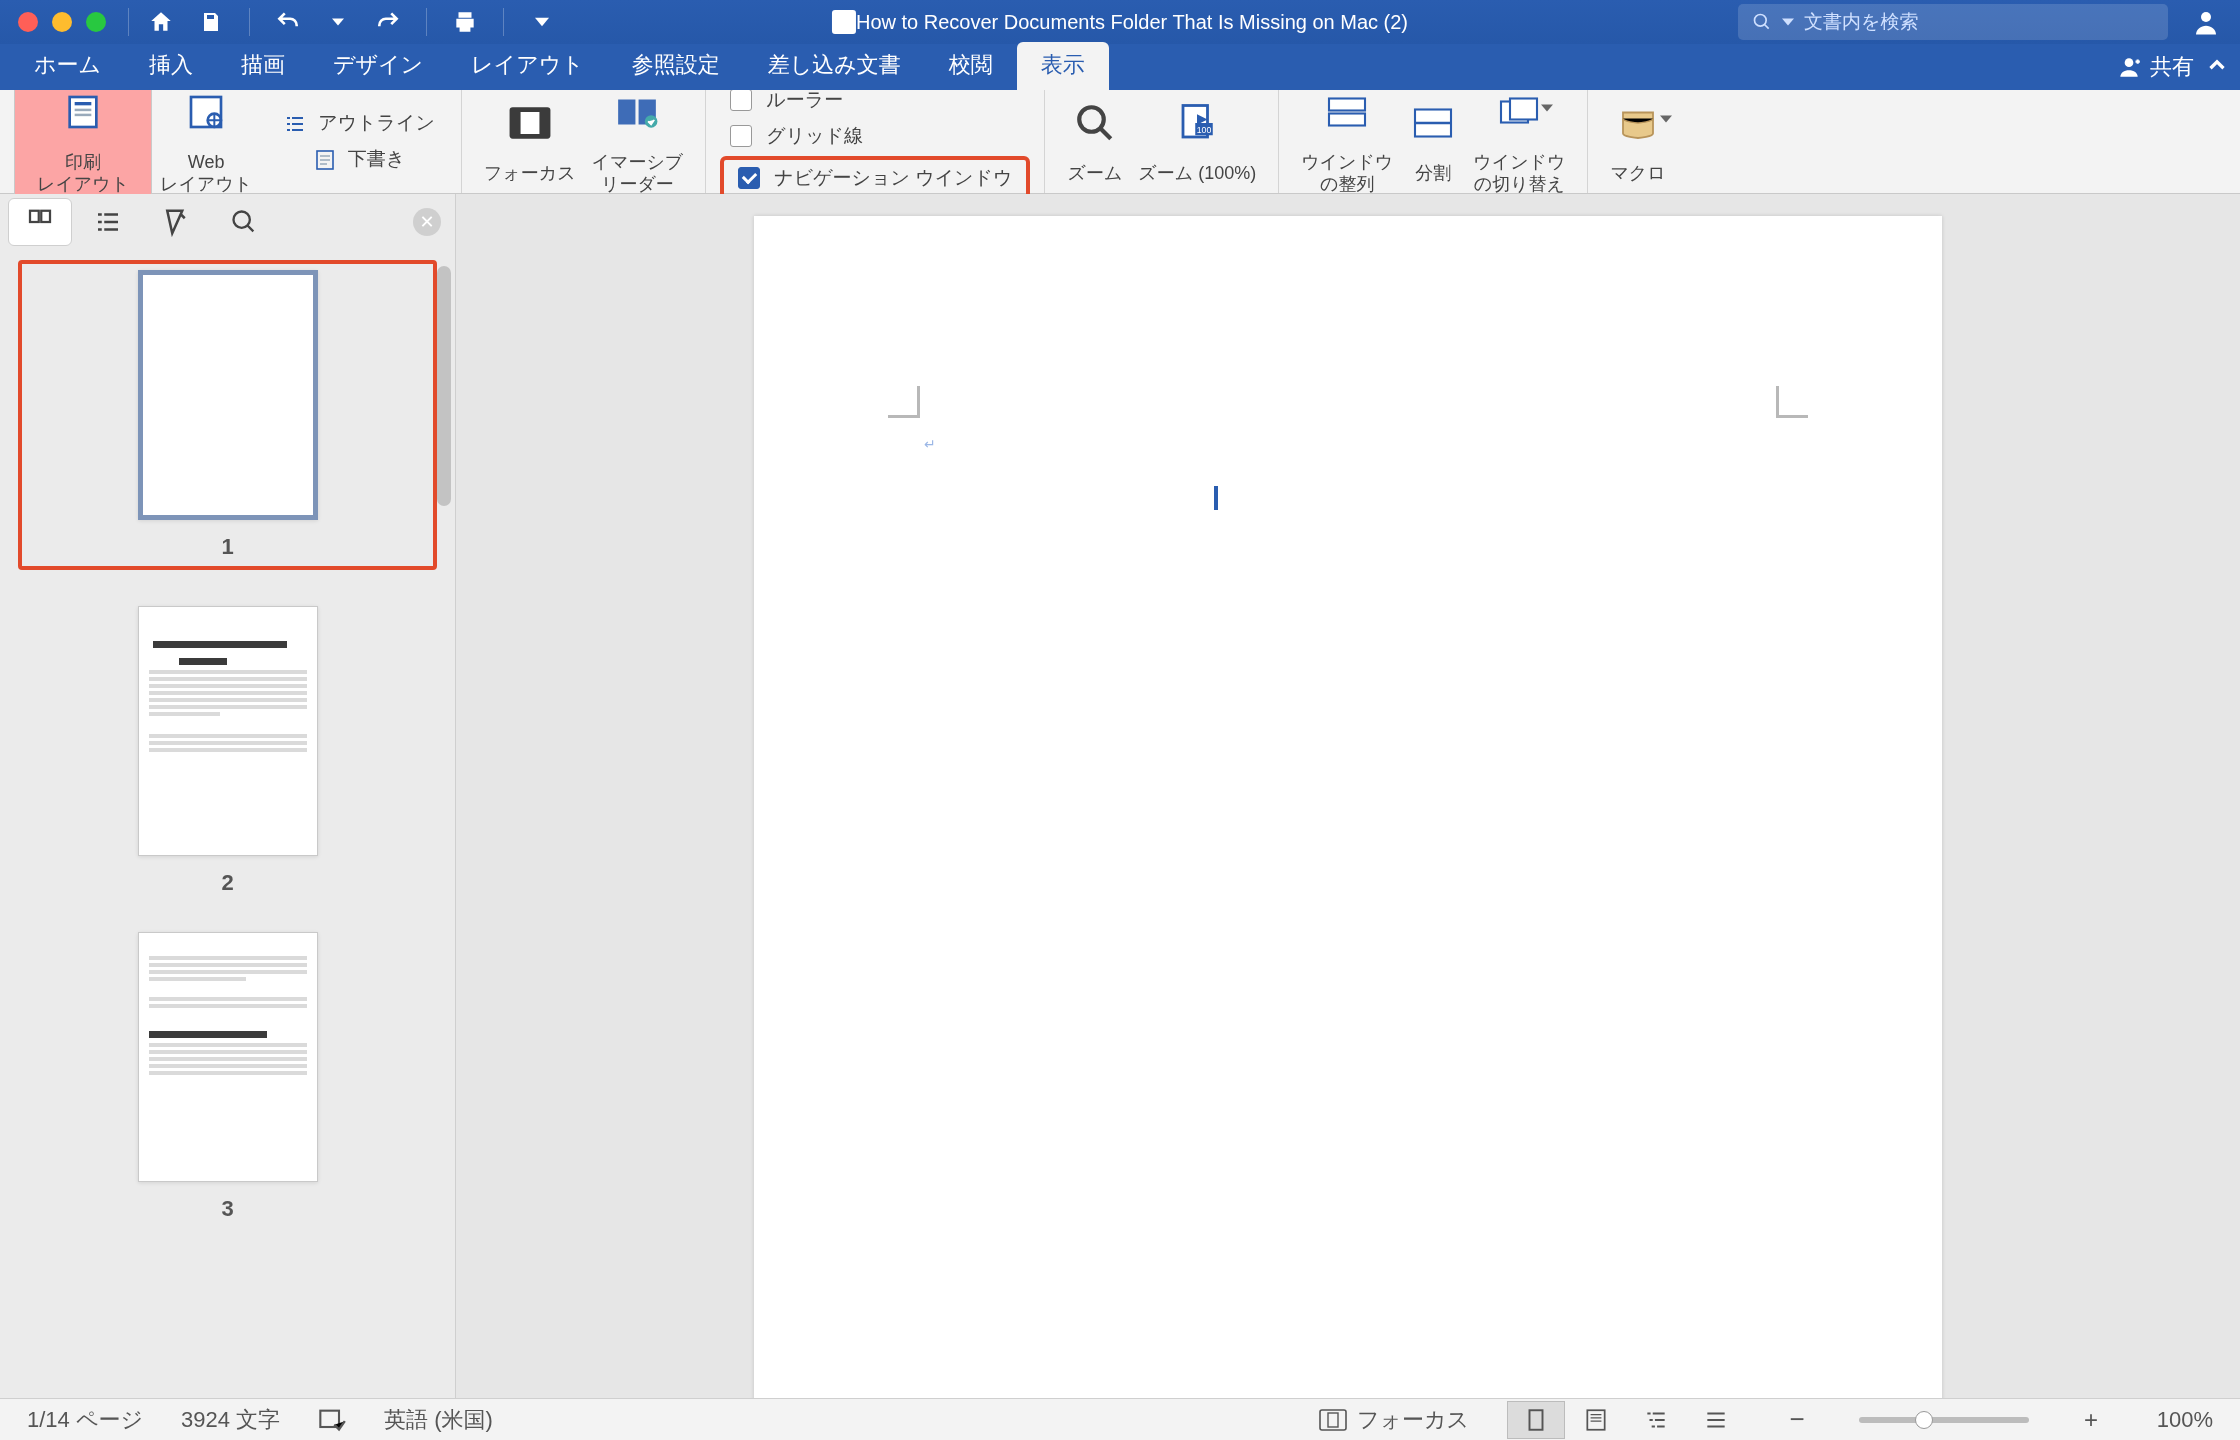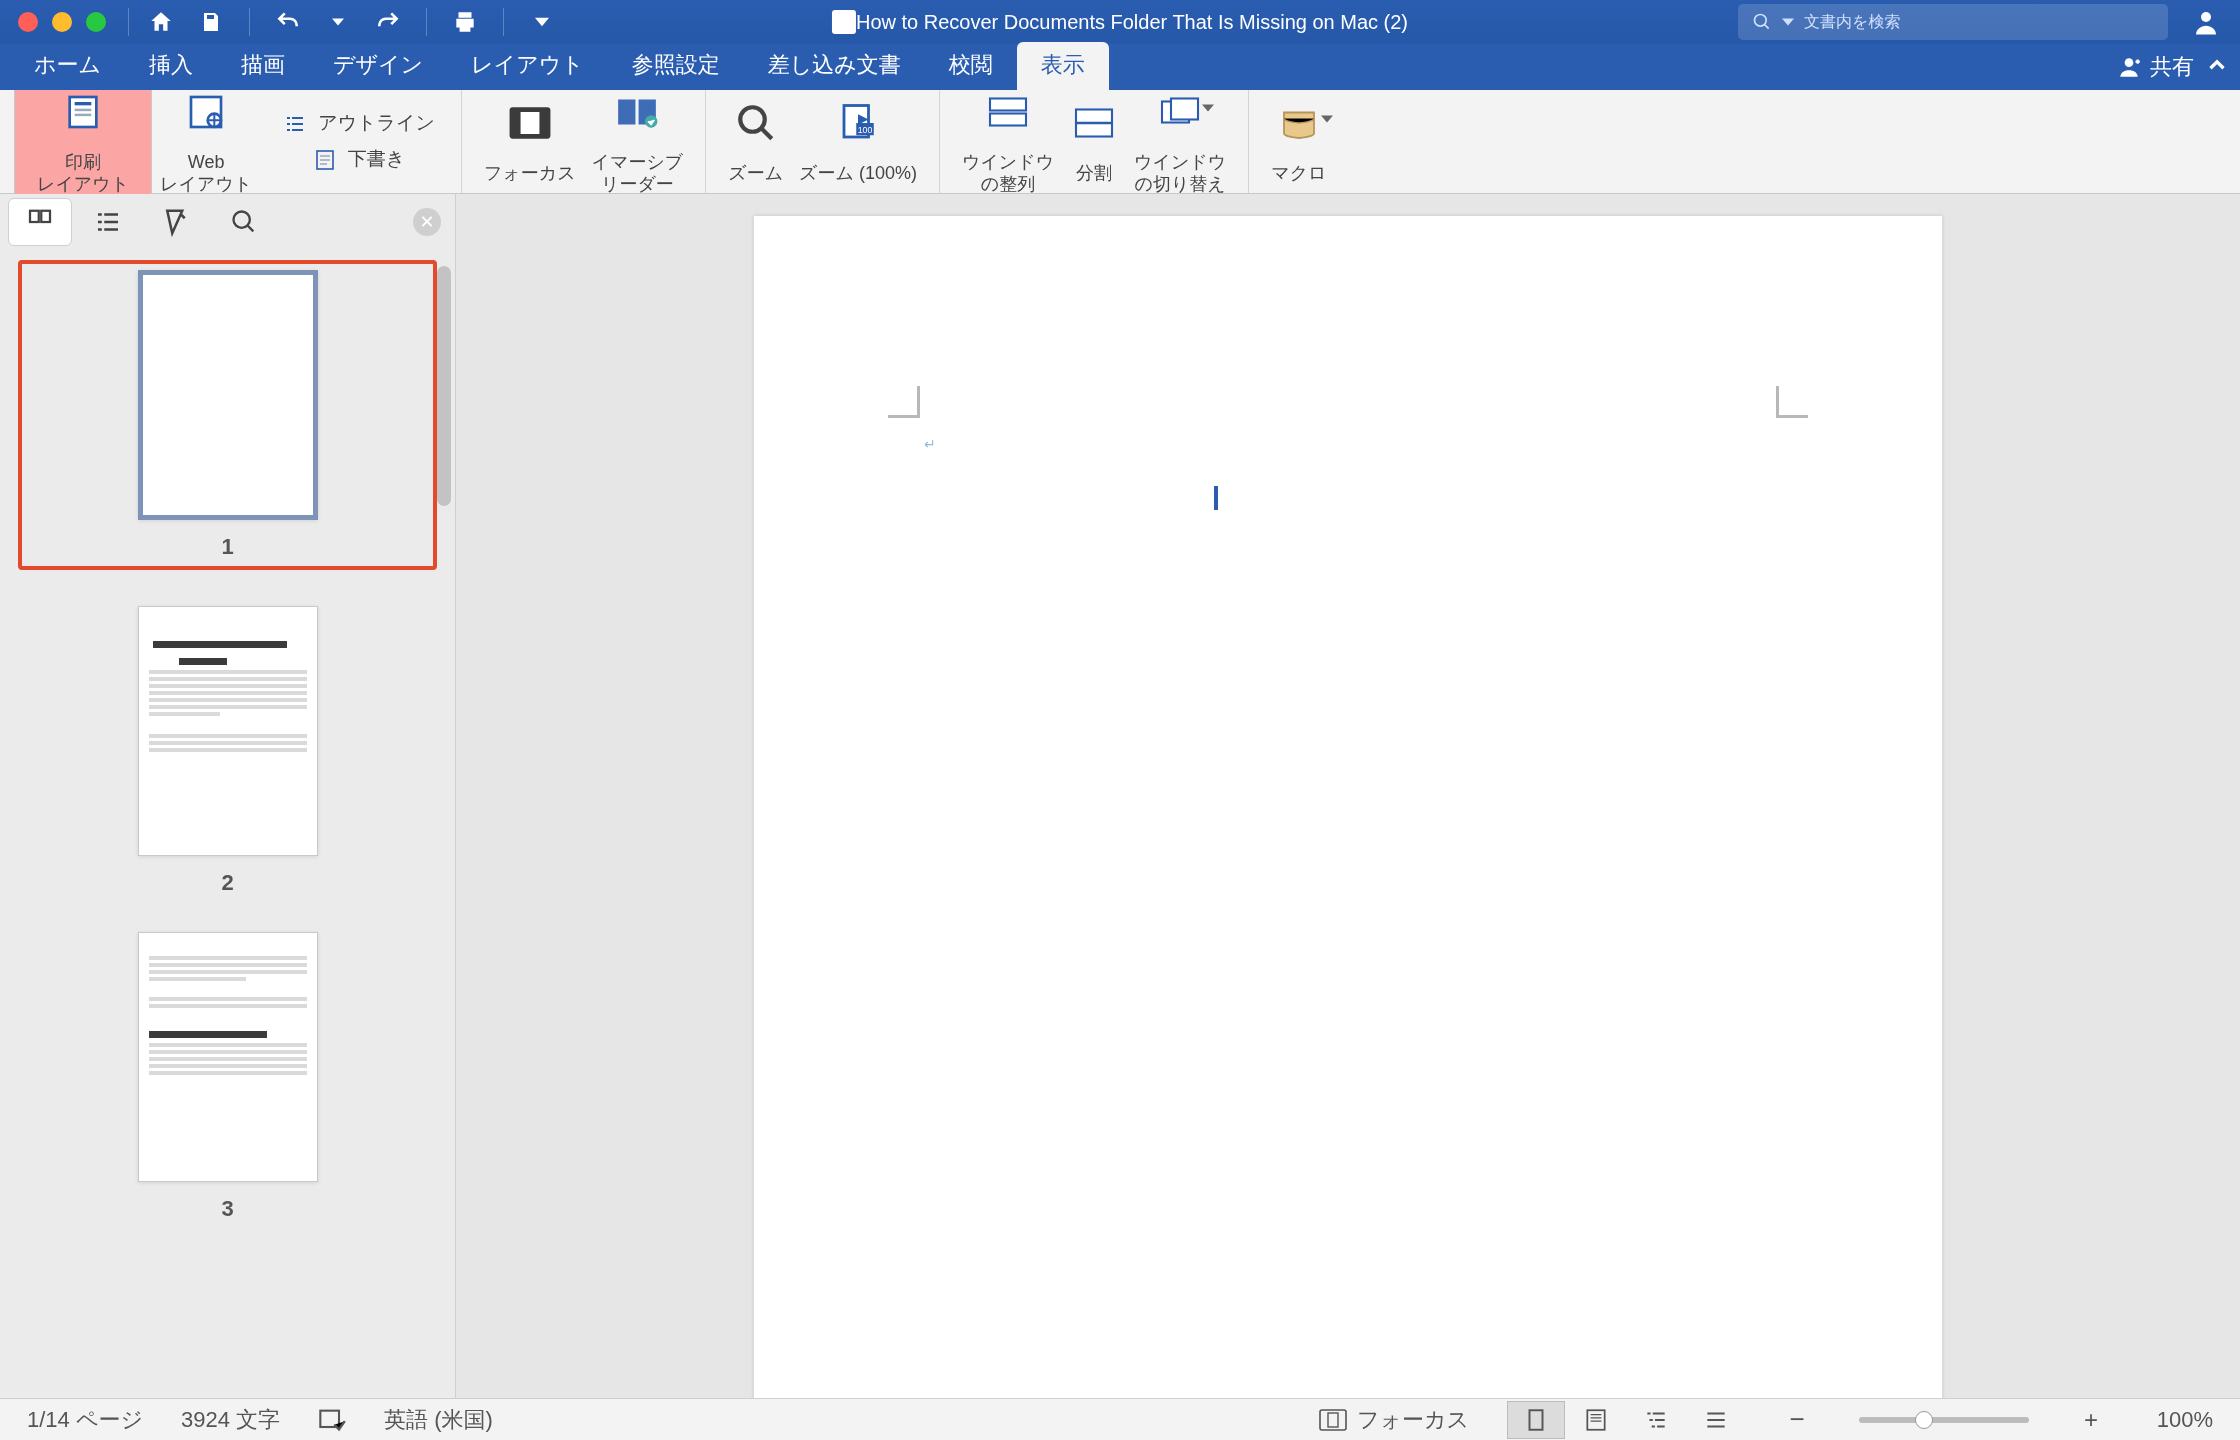--- a/index.html
+++ b/index.html
@@ -9,21 +9,21 @@
 .titlebar { height:44px; background:linear-gradient(#2a5db0,#2658a9); display:flex; align-items:center; color:#fff; font-size:20px; position:relative; }
 .traffic { display:flex; gap:14px; padding:0 18px; }
 .tl { width:20px; height:20px; border-radius:50%; }
 .tl.r{background:#ff5f57}.tl.y{background:#febc2e}.tl.g{background:#28c840}
 .tb-icons { display:flex; align-items:center; gap:18px; padding:0 12px; }
 .tb-icon { width:32px; height:32px; display:flex; align-items:center; justify-content:center; fill:#fff; color:#fff; }
 .tb-sep { width:1px; height:28px; background:rgba(255,255,255,.25); margin:0 4px;}
 .title-center{position:absolute;left:50%;transform:translateX(-50%);display:flex;align-items:center;font-weight:500}
 .doc-icon{width:24px;height:24px;background:#fff;border-radius:3px;position:relative}
 .title-right{position:absolute;right:18px;display:flex;align-items:center;gap:22px}
-.search{width:430px;height:36px;background:rgba(255,255,255,.15);border-radius:5px;display:flex;align-items:center;padding:0 14px;gap:10px;color:#cfe0ff;font-size:16px}
+.search{width:430px;height:36px;background:rgba(255,255,255,.15);border-radius:5px;display:flex;align-items:center;padding:0 14px;gap:10px;color:#cfe0ff;font-size:19px}
 .search svg{fill:#cfe0ff}
 
 
 .tabsrow{height:46px;background:#2a5db0;display:flex;align-items:flex-end;padding:0 10px;color:#fff;font-size:22px;position:relative}
 .tab{padding:8px 24px 10px;cursor:pointer}
 .tab.active{background:#f3f3f3;color:#2a5db0;border-radius:6px 6px 0 0;font-weight:400}
 .share-wrap{position:absolute;right:6px;top:0;height:46px;display:flex;align-items:center;gap:10px;color:#fff;font-size:22px}
 .share-wrap svg{fill:#fff}
 .chev{width:30px;height:30px}
 
@@ -241,20 +241,38 @@
             <path fill="#2a5db0" d="M2 3h11v16H2zM15 3h11v16H15z" opacity=".9"></path>
             <circle cx="23" cy="17" r="4" fill="#4aa"></circle>
             <path fill="#fff" d="M21 17l2 2 2-3" stroke="#fff"></path>
           </svg>
         </div>
       <span style="white-space:pre">イマーシブ
 リーダー</span>
     </div>
   </div>
 
+  <div class="rgroup">
+    <div class="vstack" style="gap:4px">
+      <div class="check-row">
+          <div class="cbox"></div>
+          <span>ルーラー</span>
+        </div>
+      <div class="check-row">
+          <div class="cbox"></div>
+          <span>グリッド線</span>
+        </div>
+      <div class="highlight-red">
+        <div class="check-row">
+            <div class="cbox on"></div>
+            <span>ナビゲーション ウインドウ</span>
+          </div>
+      </div>
+    </div>
+  </div>
 
   <div class="rgroup">
     <div class="rbtn">
       <div class="ico">
           <svg width="42" height="42" viewBox="0 0 24 24">
             <circle cx="10" cy="10" r="7" fill="none" stroke="#444" stroke-width="2.4"></circle>
             <path stroke="#444" stroke-width="2.4" d="M15 15l6 6"></path>
           </svg>
         </div>
       <span>ズーム</span>

